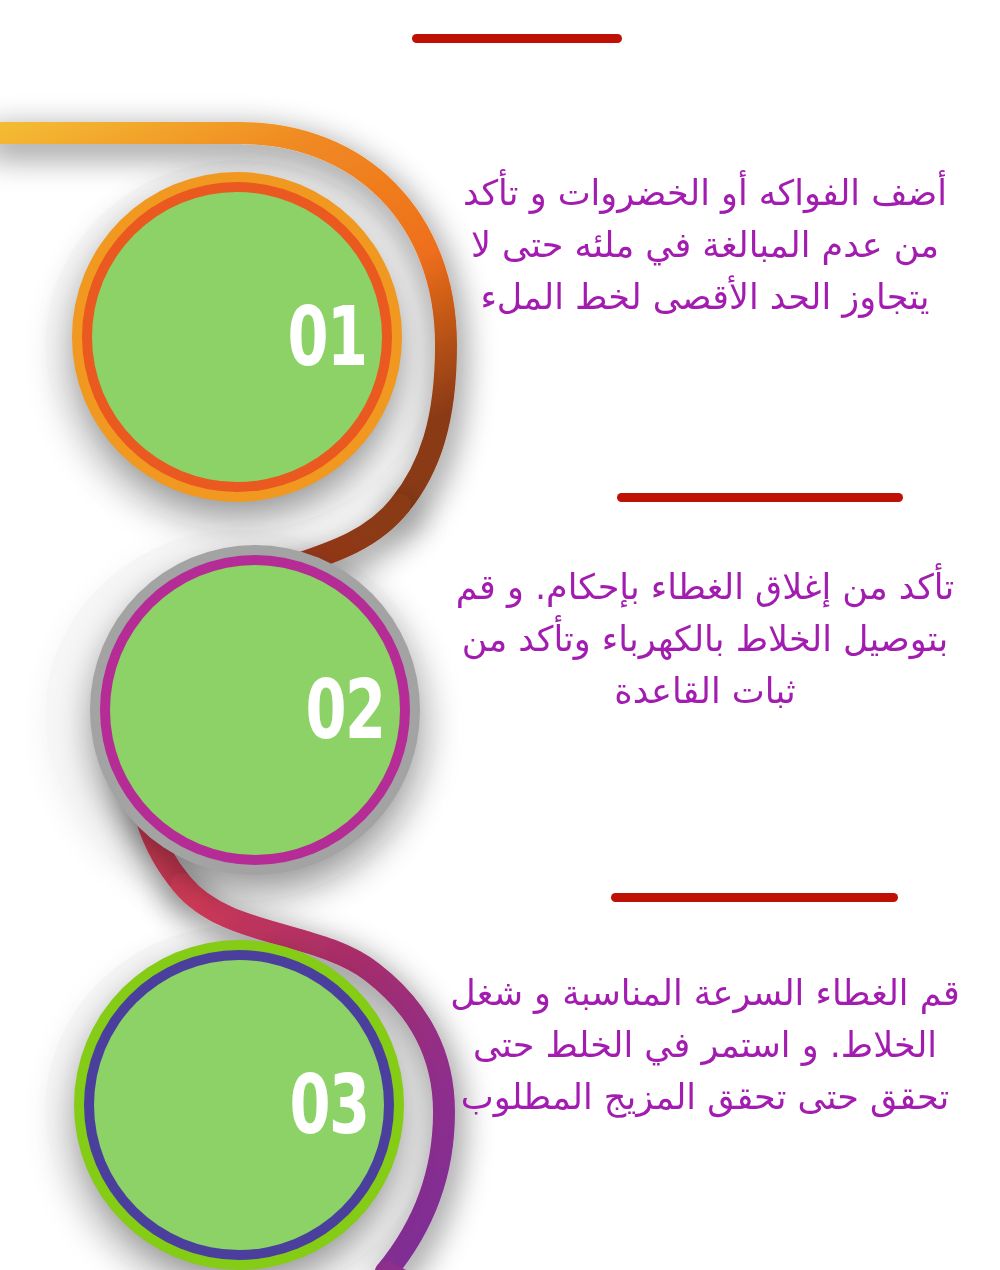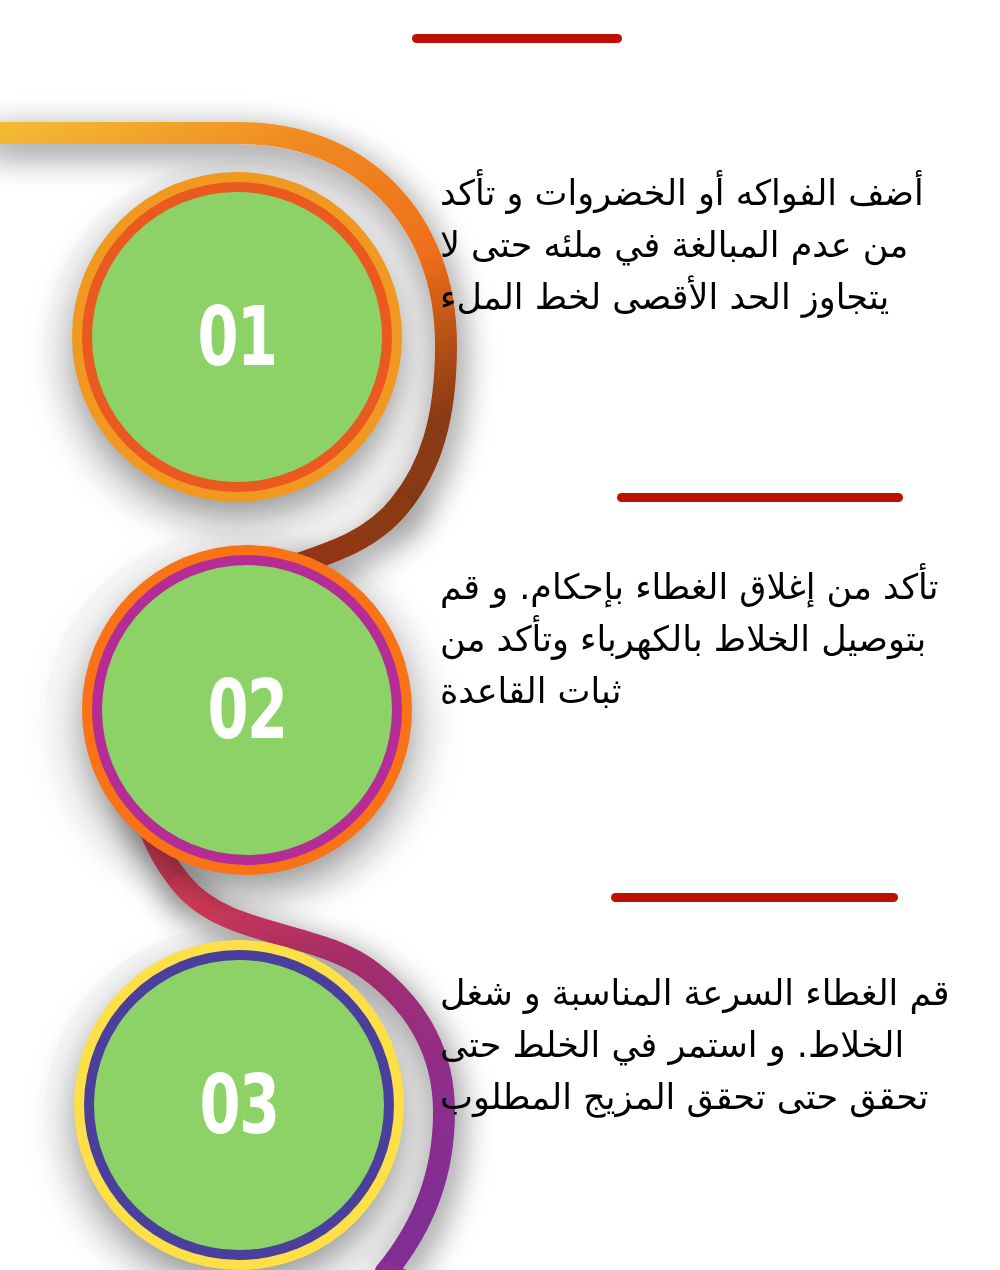--- a/index.html
+++ b/index.html
@@ -52,43 +52,43 @@
     border-radius: 50%;
     box-sizing: border-box;
   }
   .badge-inner {
     position: absolute;
     left: 20px; top: 20px;
     width: 290px; height: 290px;
     border-radius: 50%;
     display: flex;
     align-items: center;
-    justify-content: center;
+    justify-content: flex-start;
   }
   .badge-num {
     font-family: "DejaVu Sans", "Liberation Sans", sans-serif;
     font-weight: bold;
     font-size: 82px;
     line-height: 1;
     color: #ffffff;
     letter-spacing: -2px;
     transform: scaleX(0.72);
     transform-origin: center;
     direction: ltr;
     user-select: none;
   }
 
   
   .step-text {
     position: absolute;
     right: 30px;
     width: 530px;
-    text-align: left;
+    text-align: center;
     direction: rtl;
-    color: #000000;
+    color: #a21caf;
     font-size: 35px;
     line-height: 1.48;
     font-weight: 400;
   }
 
   
   .divider {
     position: absolute;
     height: 9px;
     border-radius: 5px;
@@ -174,36 +174,36 @@
       </div>
     </div>
 
     <div class="step-text" style="top:168px;">أضف الفواكه أو الخضروات و تأكد من عدم المبالغة في ملئه حتى لا يتجاوز الحد الأقصى لخط الملء</div>
   </div>
 
   <div class="step-row" style="top:0;">
 
     <div class="divider" style="top:493px; right:97px; width:286px;"></div>
 
-    <div class="badge badge-outer" style="top:545px; left:82px; background:#f97316;
+    <div class="badge badge-outer" style="top:545px; left:90px; background:#a3a3a3;
                 box-shadow:0 16px 34px rgba(0,0,0,0.38);">
       <div class="badge-mid" style="background:#b52c96;"></div>
       <div class="badge-inner" style="background:#8cd266;">
         <span class="badge-num">02</span>
       </div>
     </div>
 
     <div class="step-text" style="top:562px;">تأكد من إغلاق الغطاء بإحكام. و قم بتوصيل الخلاط بالكهرباء وتأكد من ثبات القاعدة</div>
   </div>
 
   <div class="step-row" style="top:0;">
 
     <div class="divider" style="top:893px; right:102px; width:287px;"></div>
 
-    <div class="badge badge-outer" style="top:940px; left:74px; background:#fde047;
+    <div class="badge badge-outer" style="top:940px; left:74px; background:#84cc16;
                 box-shadow:0 16px 34px rgba(0,0,0,0.38);">
       <div class="badge-mid" style="background:#4b3f9e;"></div>
       <div class="badge-inner" style="background:#8cd266;">
         <span class="badge-num">03</span>
       </div>
     </div>
 
     <div class="step-text" style="top:968px;">قم الغطاء السرعة المناسبة و شغل الخلاط. و استمر في الخلط حتى تحقق حتى تحقق المزيج المطلوب</div>
   </div>
 

